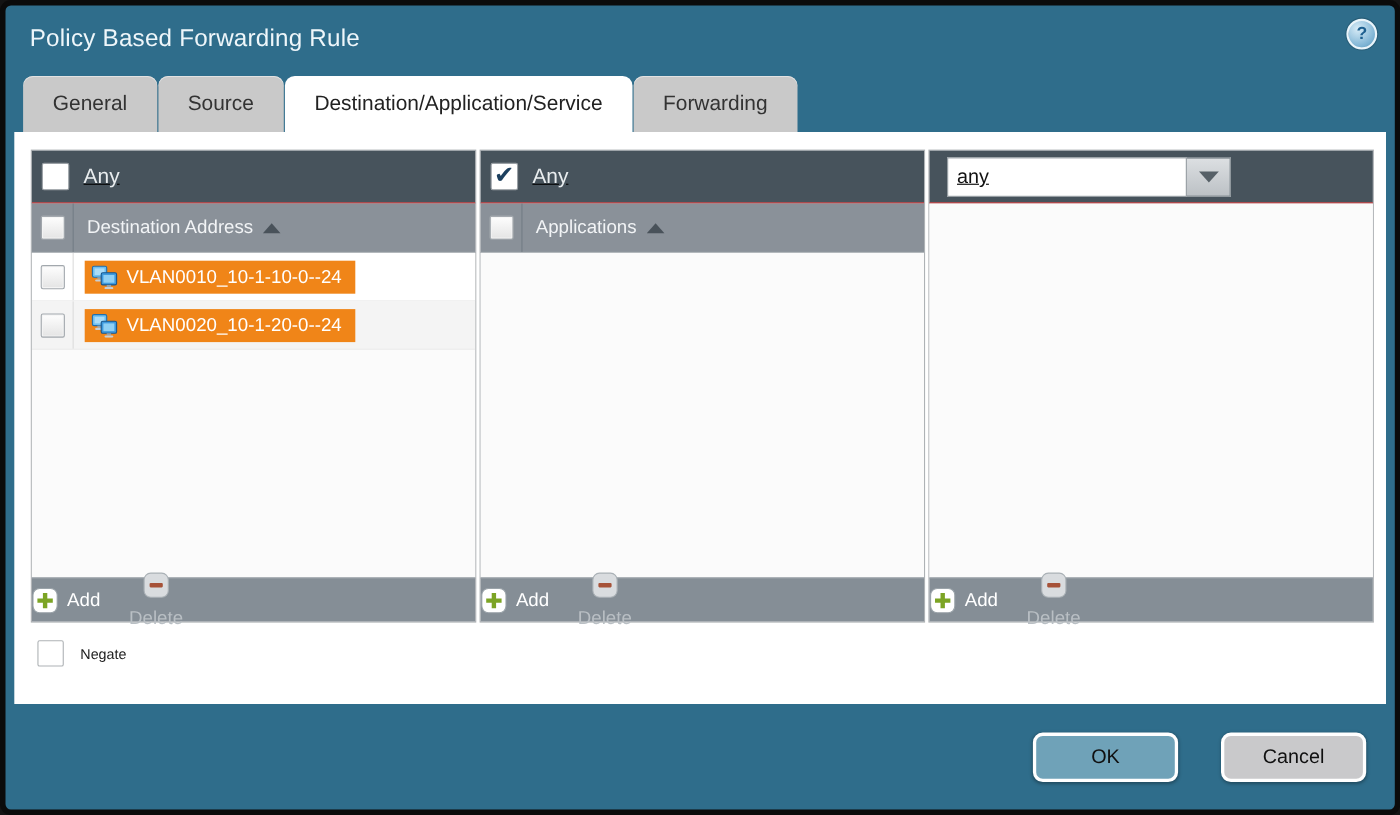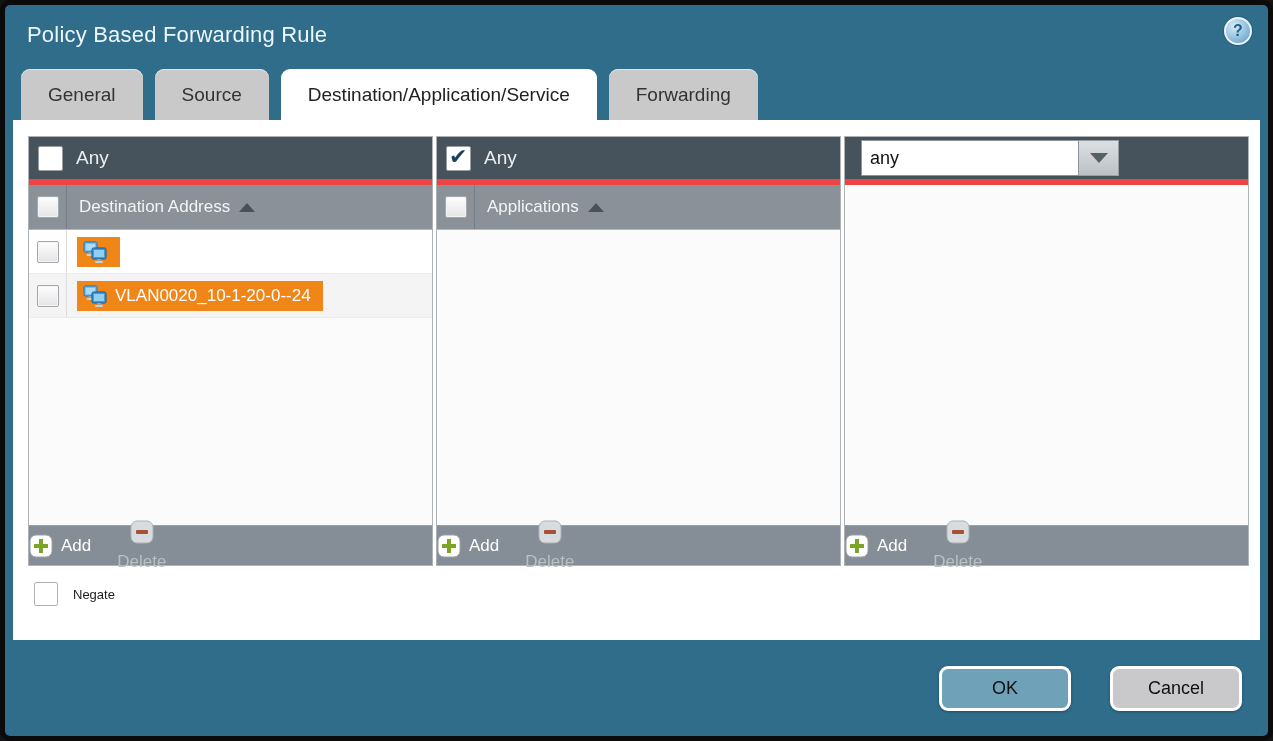--- a/index.html
+++ b/index.html
@@ -10,31 +10,31 @@
     overflow:hidden;
   }
   
   .title{position:absolute;top:17px;left:22px;color:#eef6fa;font-size:22px;letter-spacing:.2px;}
   .help{position:absolute;top:12px;right:16px;width:28px;height:28px;border-radius:50%;
     background:radial-gradient(circle at 35% 30%,#d8ecf7,#7db3d4 70%,#548dad);
     border:2px solid #eaf4fa;box-shadow:0 0 0 1px rgba(0,0,0,.15);
     display:flex;align-items:center;justify-content:center;cursor:pointer;}
   .help span{color:#1d5f8f;font-size:16px;font-weight:bold;line-height:1;}
   
-  .tabs{position:absolute;top:64px;left:16px;display:flex;gap:12px;z-index:2;text-align:center;}
+  .tabs{position:absolute;top:64px;left:16px;display:flex;gap:1px;z-index:2;text-align:center;}
   .tab{height:51px;line-height:51px;padding:0 27px;background:#c9c9c9;color:#333;
     font-size:19px;border-radius:9px 9px 0 0;cursor:pointer;box-shadow:inset 0 1px 0 #e2e2e2;}
   .tab.active{background:#ffffff;color:#222;height:52px;box-shadow:none;}
   
   .content{position:absolute;top:115px;left:8px;right:8px;height:520px;background:#ffffff;z-index:1;}
   .panel{position:absolute;top:16px;width:405px;height:430px;border:1px solid #aeb2b5;
     display:flex;flex-direction:column;background:#fbfbfb;}
   .panel.p1{left:15px;} .panel.p2{left:423px;} .panel.p3{left:831px;}
   .panel-top{height:48px;background:#47535C;display:flex;align-items:center;padding-left:9px;
-    border-bottom:6px solid #ef4444;flex:0 0 auto;}
+    border-bottom:1px solid #ef4444;flex:0 0 auto;text-decoration:underline;}
   .panel-top .any-label{color:#e9edef;font-size:19px;margin-left:13px;}
   .panel-header{height:45px;background:#8A9199;display:flex;align-items:stretch;flex:0 0 auto;
     border-bottom:1px solid #b3b8bc;}
   .hdr-cb-col{width:38px;display:flex;align-items:center;justify-content:center;
     border-right:1px solid #737d85;flex:0 0 auto;}
   .panel-header .hdr-label{color:#f2f4f6;font-size:17px;display:flex;align-items:center;gap:9px;padding-left:12px;}
   .sort-up{width:0;height:0;border-left:8px solid transparent;border-right:8px solid transparent;
     border-bottom:9px solid #49525a;display:inline-block;}
   .panel-body{flex:1 1 auto;background:#fbfbfb;overflow:hidden;}
   .row{height:44px;display:flex;align-items:stretch;border-bottom:1px solid #ececec;background:#ffffff;}
@@ -117,20 +117,21 @@
             <svg width="26" height="22" viewBox="0 0 26 22">
               <rect x="2" y="1" width="13" height="10" rx="1.5" fill="#6fc0f2" stroke="#1f6fae"></rect>
               <rect x="4" y="3" width="9" height="6" fill="#aadcf8"></rect>
               <rect x="6.5" y="11" width="4" height="2" fill="#9aa4ab"></rect>
               <rect x="4.5" y="13" width="8" height="2" rx="1" fill="#c7ced3"></rect>
               <rect x="10" y="7" width="14" height="11" rx="1.5" fill="#3f9ade" stroke="#17578f"></rect>
               <rect x="12" y="9" width="10" height="7" fill="#8fd0f5"></rect>
               <rect x="15" y="18" width="4" height="2" fill="#9aa4ab"></rect>
               <rect x="13" y="20" width="8" height="2" rx="1" fill="#c7ced3"></rect>
             </svg>
+            <span>VLAN0010_10-1-10-0--24</span>
           </div>
         </div>
         <div class="row alt">
           <div class="row-cb-col">
             <div class="cb bevel"></div>
           </div>
           <div class="chip">
             <svg width="26" height="22" viewBox="0 0 26 22">
               <rect x="2" y="1" width="13" height="10" rx="1.5" fill="#6fc0f2" stroke="#1f6fae"></rect>
               <rect x="4" y="3" width="9" height="6" fill="#aadcf8"></rect>

